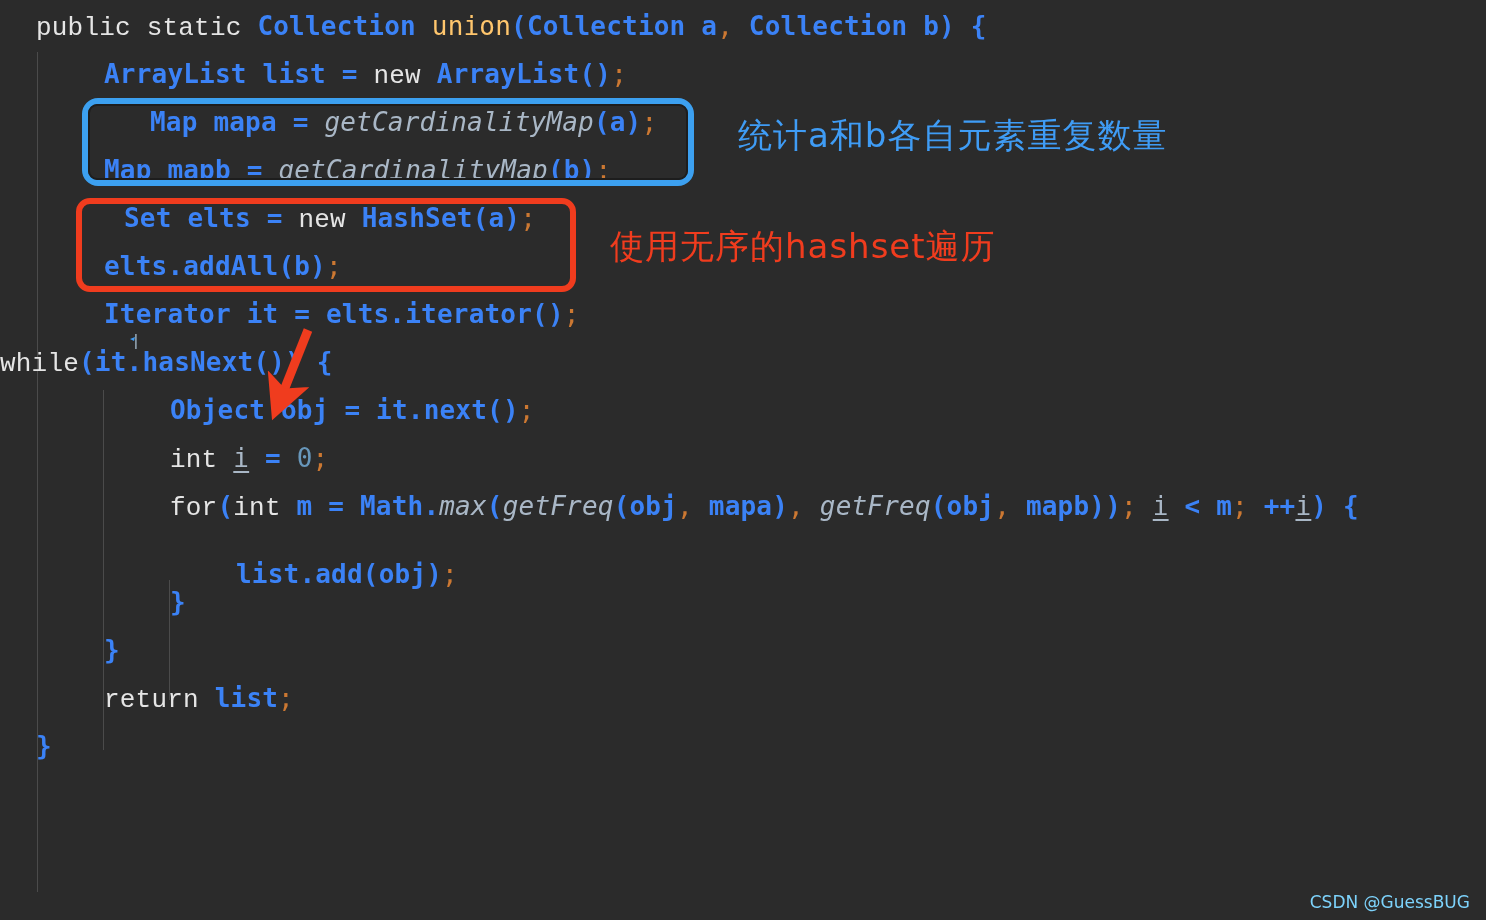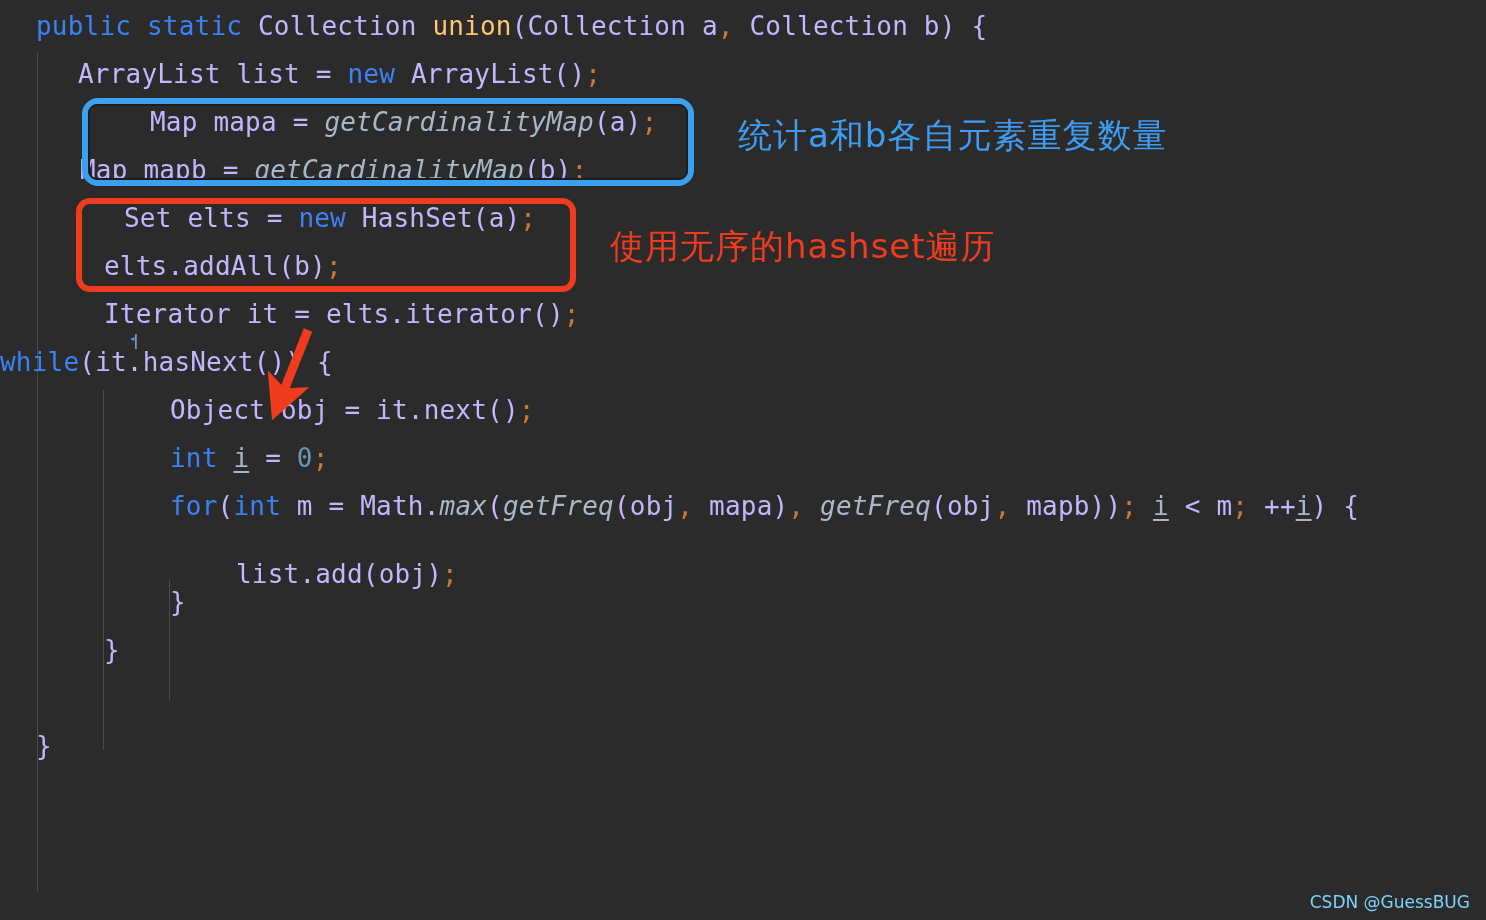--- a/index.html
+++ b/index.html
@@ -27,23 +27,23 @@
     position: absolute;
     left: 0;
     height: 48px;
     line-height: 48px;
     white-space: pre;
     font-size: 26px;
     letter-spacing: 0.2px;
     color: #a9b7c6;
   }
   .tok { white-space: pre; }
-  .kw   { color: #3b82f6; }
+  .kw   { color: #e5e5e5; font-family: Liberation Mono, monospace; }
   .mdecl{ color: #ffc66d; }
-  .plain{ color: #c4b5fd; }
+  .plain{ color: #3b82f6; font-weight: bold; }
   .semi { color: #cc7832; }
   .num  { color: #6897bb; }
   .stat { color: #a9b7c6; font-style: italic; }
   .ul   { text-decoration: underline; text-decoration-color: #a9b7c6; text-underline-offset: 4px; }
 
   
   .guide {
     position: absolute;
     width: 1px;
     background: #4b4b4b;
@@ -119,33 +119,34 @@
 <div id="screen" style="background: rgb(43, 43, 43);">
 
   <div id="guides">
     <div class="guide" style="left:37px;  top:52px;  height:840px;"></div>
     <div class="guide" style="left:103px; top:390px; height:360px;"></div>
     <div class="guide" style="left:169px; top:580px; height:120px;"></div>
   </div>
 
   <div id="code-layer">
       <div class="code-line" style="top: 2px; padding-left: 36px;"><span class="tok kw">public</span><span class="tok plain"> </span><span class="tok kw">static</span><span class="tok plain"> </span><span class="tok plain">Collection</span><span class="tok plain"> </span><span class="tok mdecl">union</span><span class="tok plain">(Collection a</span><span class="tok semi">,</span><span class="tok plain"> Collection b) {</span></div>
-      <div class="code-line" style="top: 50px; padding-left: 78px;"><span class="tok plain">ArrayList list = </span><span class="tok kw">new</span><span class="tok plain"> ArrayList()</span><span class="tok semi">;</span></div>
+      <div class="code-line" style="top: 50px; padding-left: 104px;"><span class="tok plain">ArrayList list = </span><span class="tok kw">new</span><span class="tok plain"> ArrayList()</span><span class="tok semi">;</span></div>
       <div class="code-line" style="top: 98px; padding-left: 104px; margin-left: 46px;"><span class="tok plain">Map mapa = </span><span class="tok stat">getCardinalityMap</span><span class="tok plain">(a)</span><span class="tok semi">;</span></div>
-      <div class="code-line" style="top: 146px; padding-left: 80px; text-align: center;"><span class="tok plain">Map mapb = </span><span class="tok stat">getCardinalityMap</span><span class="tok plain">(b)</span><span class="tok semi">;</span></div>
+      <div class="code-line" style="top: 146px; padding-left: 104px; text-align: center;"><span class="tok plain">Map mapb = </span><span class="tok stat">getCardinalityMap</span><span class="tok plain">(b)</span><span class="tok semi">;</span></div>
       <div class="code-line" style="top: 194px; padding-left: 104px; margin-left: 20px;"><span class="tok plain">Set elts = </span><span class="tok kw">new</span><span class="tok plain"> HashSet(a)</span><span class="tok semi">;</span></div>
       <div class="code-line" style="top: 242px; padding-left: 104px;"><span class="tok plain">elts.addAll(b)</span><span class="tok semi">;</span></div>
       <div class="code-line" style="top: 290px; padding-left: 104px;"><span class="tok plain">Iterator it = elts.iterator()</span><span class="tok semi">;</span></div>
       <div class="code-line" style="top: 338px; "><span class="tok kw">while</span><span class="tok plain">(it.hasNext()) {</span></div>
       <div class="code-line" style="top: 386px; padding-left: 170px;"><span class="tok plain">Object obj = it.next()</span><span class="tok semi">;</span></div>
       <div class="code-line" style="top: 434px; padding-left: 170px;"><span class="tok kw">int</span><span class="tok plain"> </span><span class="tok ul">i</span><span class="tok plain"> = </span><span class="tok num">0</span><span class="tok semi">;</span></div>
       <div class="code-line" style="top: 482px; padding-left: 170px;"><span class="tok kw">for</span><span class="tok plain">(</span><span class="tok kw">int</span><span class="tok plain"> m = Math.</span><span class="tok stat">max</span><span class="tok plain">(</span><span class="tok stat">getFreq</span><span class="tok plain">(obj</span><span class="tok semi">,</span><span class="tok plain"> mapa)</span><span class="tok semi">,</span><span class="tok plain"> </span><span class="tok stat">getFreq</span><span class="tok plain">(obj</span><span class="tok semi">,</span><span class="tok plain"> mapb))</span><span class="tok semi">;</span><span class="tok plain"> </span><span class="tok ul">i</span><span class="tok plain"> &lt; m</span><span class="tok semi">;</span><span class="tok plain"> ++</span><span class="tok ul">i</span><span class="tok plain">) {</span></div>
       <div class="code-line" style="top: 550px; padding-left: 236px;"><span class="tok plain">list.add(obj)</span><span class="tok semi">;</span></div>
       <div class="code-line" style="top: 578px; padding-left: 170px;"><span class="tok plain">}</span></div>
       <div class="code-line" style="top: 626px; padding-left: 104px;"><span class="tok plain">}</span></div>
+      <div class="code-line" style="top: 674px; padding-left: 104px;"><span class="tok kw">return</span><span class="tok plain"> list</span><span class="tok semi">;</span></div>
       <div class="code-line" style="top: 722px; padding-left: 36px;"><span class="tok plain">}</span></div>
     </div>
 
   <div class="anno-box blue" id="blue-box" style="left: 82px; top: 98px; width: 612px; height: 88px; border-color: rgb(60, 160, 240);"></div>
   <div class="anno-box blue-inner" id="blue-box-inner" style="left: 88px; top: 104px; width: 600px; height: 76px;"></div>
 
   <div class="anno-box red" id="red-box" style="left: 76px; top: 198px; width: 500px; height: 94px; border-color: rgb(240, 60, 30);"></div>
 
   <div class="anno-text red" id="red-note" style="left: 610px; top: 224px; color: rgb(240, 60, 30);">使用无序的hashset遍历</div>
 

